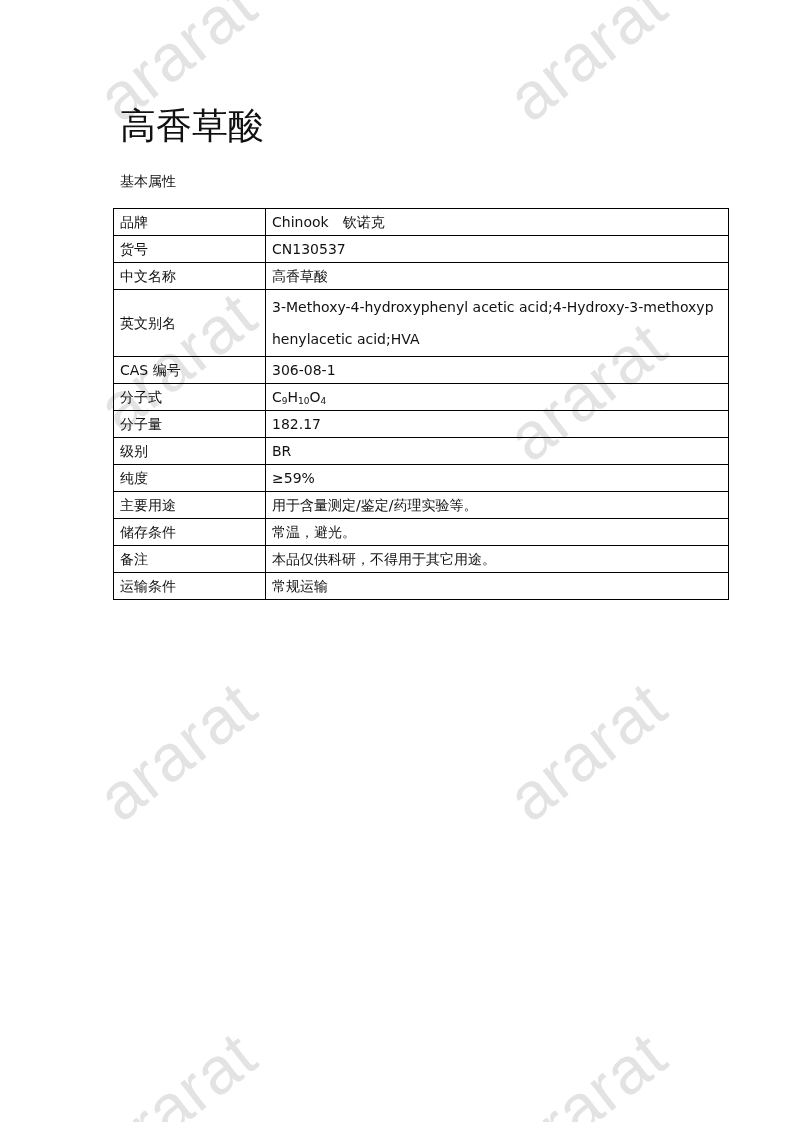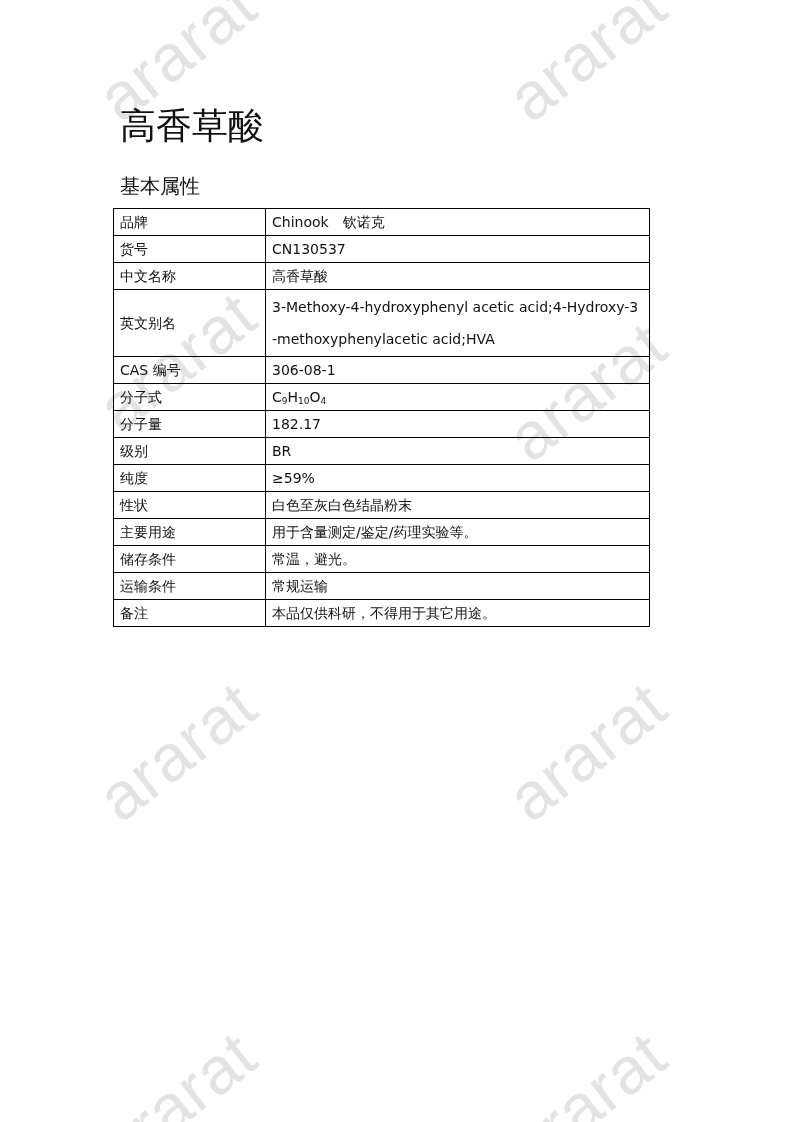--- a/index.html
+++ b/index.html
@@ -10,24 +10,24 @@
     .watermark {
       position: absolute; font-family: "Liberation Sans", "DejaVu Sans", sans-serif;
       font-size: 66px; color: #e3e3e3; transform: rotate(-38deg); transform-origin: left bottom;
       letter-spacing: 1px; white-space: nowrap; z-index: 0; user-select: none;
     }
     .title {
       position: absolute; left: 120px; top: 102px; font-size: 36px; font-weight: normal;
       margin: 0; z-index: 2; letter-spacing: 0px;
     }
     .section-label {
-      position: absolute; left: 120px; top: 173px; font-size: 20px; z-index: 2; text-align: right;
+      position: absolute; left: 120px; top: 173px; font-size: 14px; z-index: 2; text-align: right;
     }
     table.props {
-      position: absolute; left: 113px; top: 208px; width: 537px;
+      position: absolute; left: 113px; top: 208px; width: 616px;
       border-collapse: collapse; z-index: 2; font-size: 14px;
     }
     table.props td {
       border: 1px solid #000000; padding: 0 6px; height: 26px; vertical-align: middle;
       line-height: 26px;
     }
     table.props td.key { width: 139px; }
     table.props td.val { line-height: 25px; margin-top: 16px; }
     sub { font-size: 9px; vertical-align: -2px; line-height: 0; }
   </style>
@@ -80,33 +80,29 @@
     </tr>
     <tr>
       <td class="key">级别</td>
       <td class="val">BR</td>
     </tr>
     <tr>
       <td class="key">纯度</td>
       <td class="val">≥59%</td>
     </tr>
     <tr>
-      <td class="key">性状</td>
-      <td class="val">白色至灰白色结晶粉末</td>
-    </tr>
-    <tr>
       <td class="key">主要用途</td>
       <td class="val">用于含量测定/鉴定/药理实验等。</td>
     </tr>
     <tr>
       <td class="key">储存条件</td>
       <td class="val">常温，避光。</td>
     </tr>
     <tr>
+      <td class="key">备注</td>
+      <td class="val">本品仅供科研，不得用于其它用途。</td>
+    </tr>
+    <tr>
       <td class="key">运输条件</td>
       <td class="val">常规运输</td>
-    </tr>
-    <tr>
-      <td class="key">备注</td>
-      <td class="val">本品仅供科研，不得用于其它用途。</td>
     </tr>
   </tbody>
 </table>
 
 </body></html>

